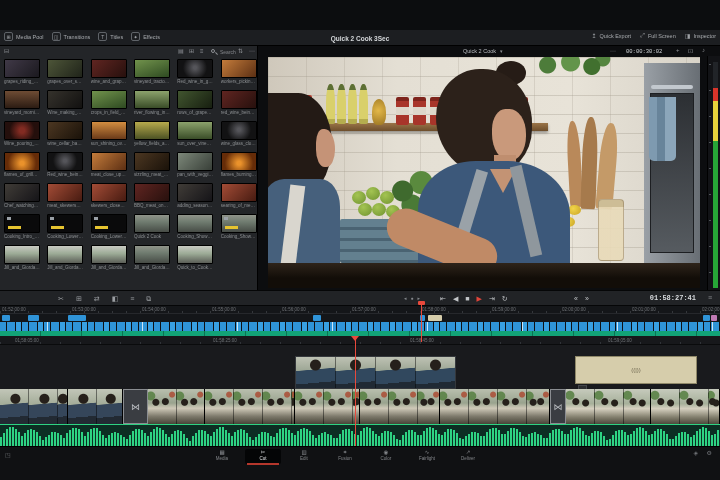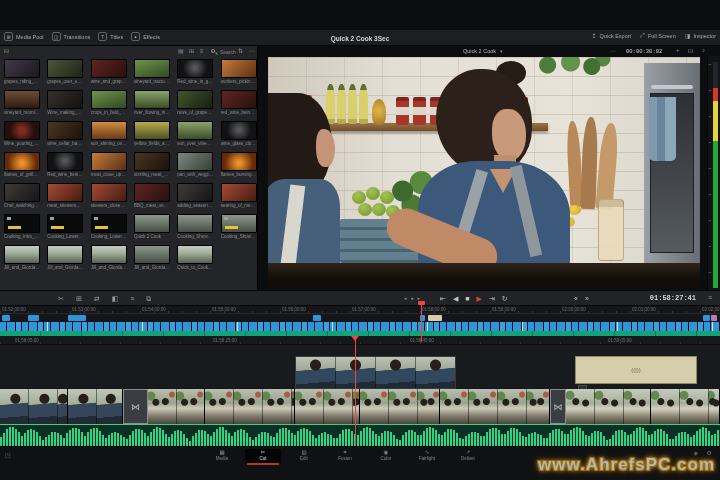--- a/index.html
+++ b/index.html
@@ -893,16 +893,15 @@
           <span class="pt-icon">∿</span>
           <span class="pt-label">Fairlight</span>
         </div>
         <div class="page-tab">
           <span class="pt-icon">↗</span>
           <span class="pt-label">Deliver</span>
         </div>
       </div>
     <span class="abs" id="brIcon1">◈</span>
     <span class="abs" id="brIcon2">⚙</span>
-    <div class="abs" id="watermark">www.AhrefsPC.com</div>
   </div>
 
 </div>
 
 </body></html>

